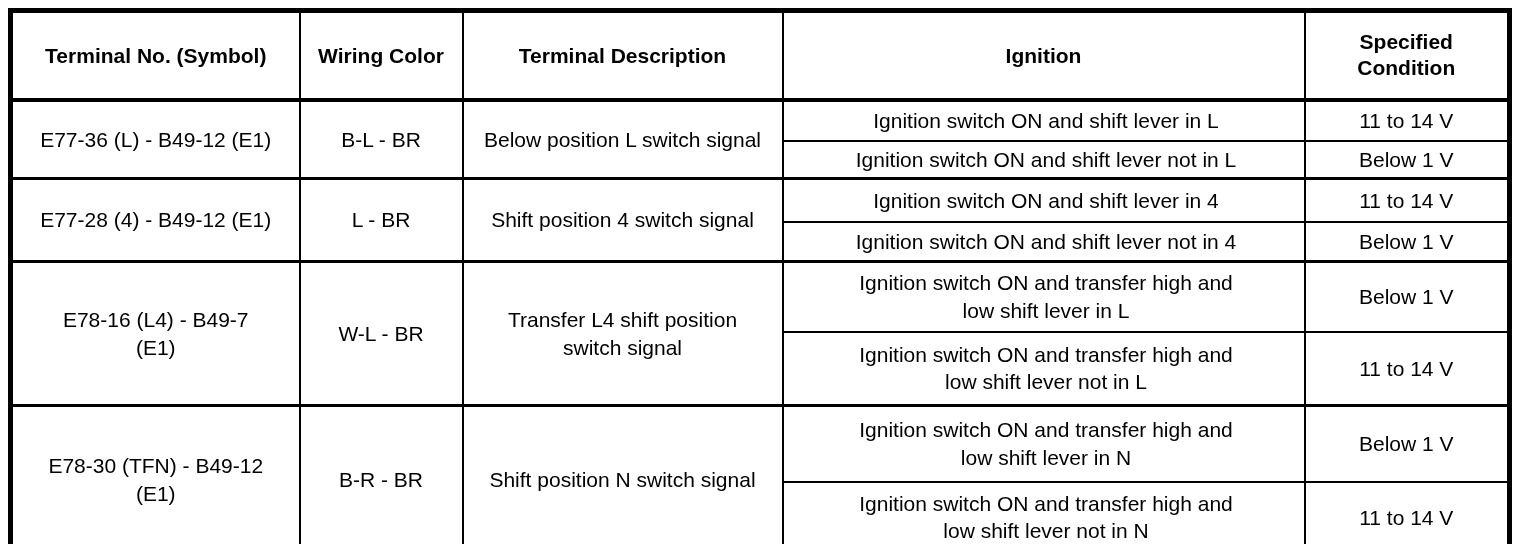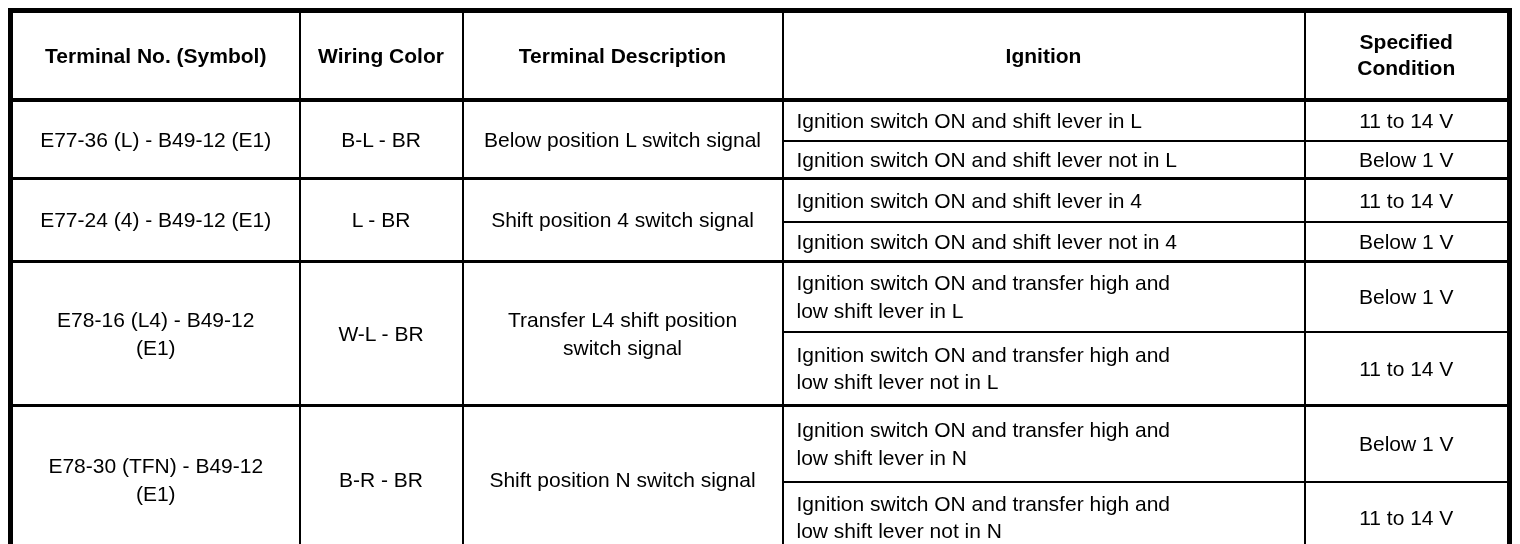--- a/index.html
+++ b/index.html
@@ -31,21 +31,21 @@
   th {
     border-bottom: 4px solid #000000;
     font-weight: bold;
     text-align: center;
     vertical-align: middle;
   }
   td { vertical-align: middle; font-weight: normal; }
   tr.grp > td { border-top: 3px solid #000000; }
   .c-term, .c-color, .c-desc, .c-spec { text-align: center; }
   .c-term, .c-desc, .c-cond { white-space: pre-line; }
-  .c-cond { text-align: left; padding-left: 13px; padding-right: 8px; }
+  .c-cond { text-align: center; padding-left: 13px; padding-right: 8px; }
   .spec-head-inner { max-width: 120px; margin: 14px auto; line-height: 1.25; }
 </style>
 </head>
 <body>
 
 <div class="page">
   <table class="term-table">
     <colgroup>
       <col style="width:289px">
       <col style="width:163px">
@@ -70,33 +70,33 @@
       <td rowspan="2" class="c-desc">Below position L switch signal</td>
       <td class="c-cond">Ignition switch ON and shift lever in L</td>
       <td class="c-spec">11 to 14 V</td>
     </tr>
     <tr style="height:38px">
       <td class="c-cond">Ignition switch ON and shift lever not in L</td>
       <td class="c-spec">Below 1 V</td>
     </tr>
 
     <tr class="grp" style="height:43px">
-      <td rowspan="2" class="c-term">E77-24 (4) - B49-12 (E1)</td>
+      <td rowspan="2" class="c-term">E77-28 (4) - B49-12 (E1)</td>
       <td rowspan="2" class="c-color">L - BR</td>
       <td rowspan="2" class="c-desc">Shift position 4 switch signal</td>
       <td class="c-cond">Ignition switch ON and shift lever in 4</td>
       <td class="c-spec">11 to 14 V</td>
     </tr>
     <tr style="height:40px">
       <td class="c-cond">Ignition switch ON and shift lever not in 4</td>
       <td class="c-spec">Below 1 V</td>
     </tr>
 
     <tr class="grp" style="height:70px">
-      <td rowspan="2" class="c-term">E78-16 (L4) - B49-12
+      <td rowspan="2" class="c-term">E78-16 (L4) - B49-7
 (E1)</td>
       <td rowspan="2" class="c-color">W-L - BR</td>
       <td rowspan="2" class="c-desc">Transfer L4 shift position
 switch signal</td>
       <td class="c-cond">Ignition switch ON and transfer high and
 low shift lever in L</td>
       <td class="c-spec">Below 1 V</td>
     </tr>
     <tr style="height:74px">
       <td class="c-cond">Ignition switch ON and transfer high and

